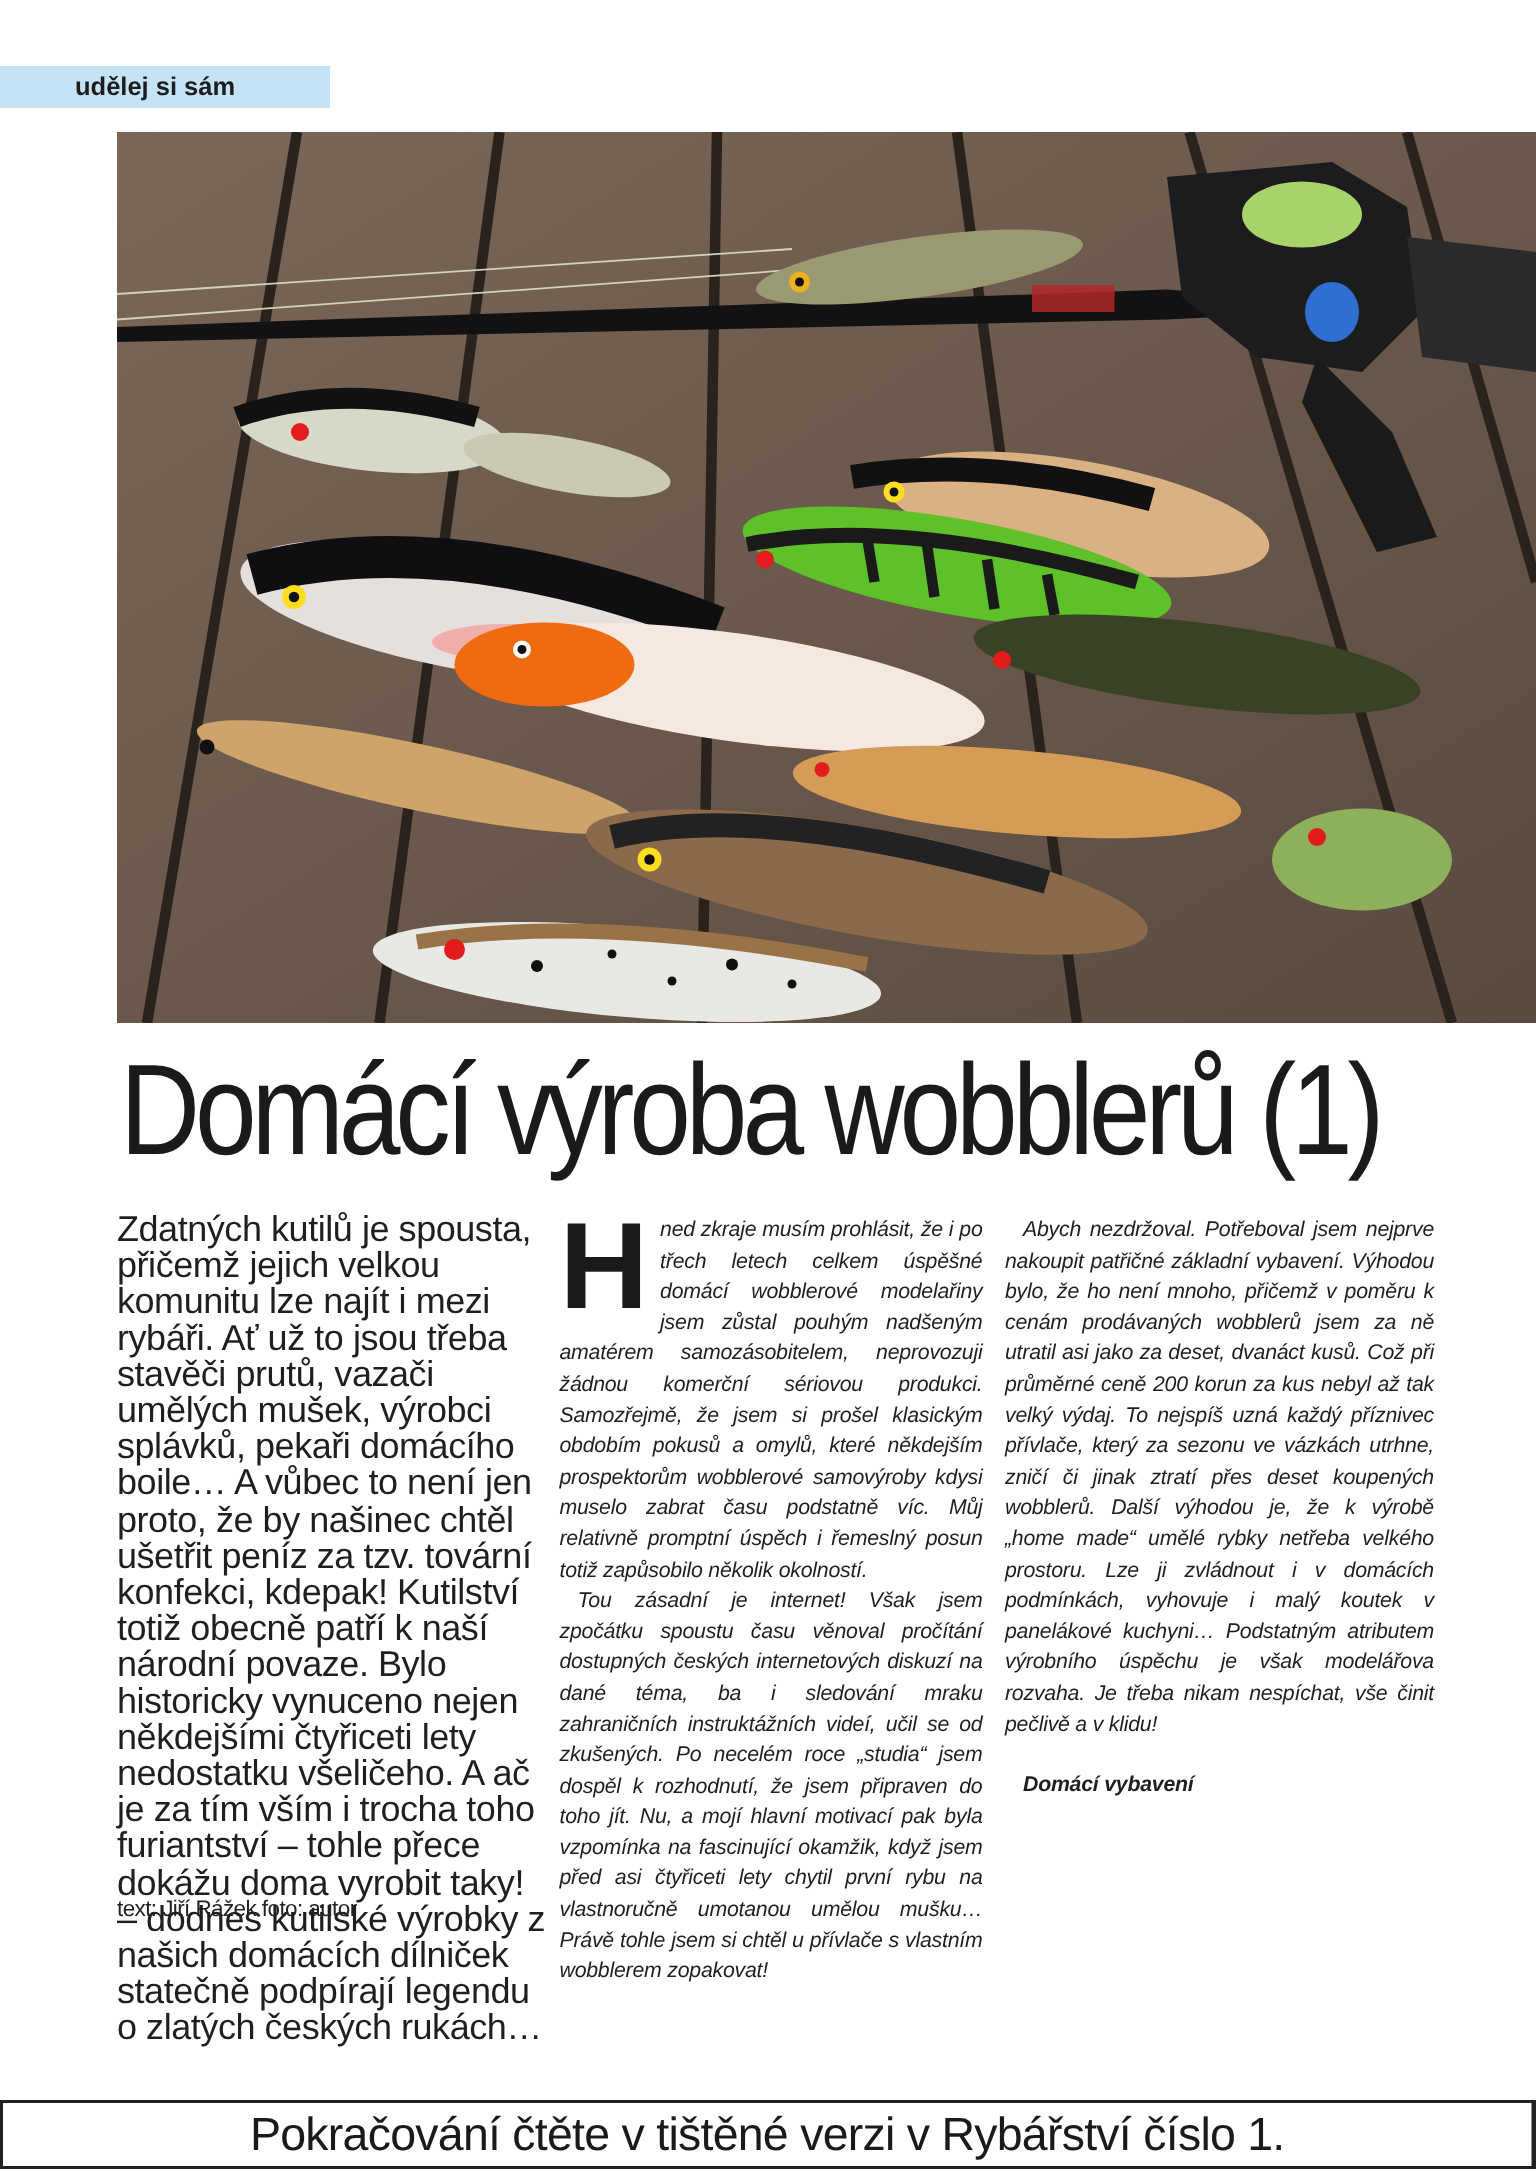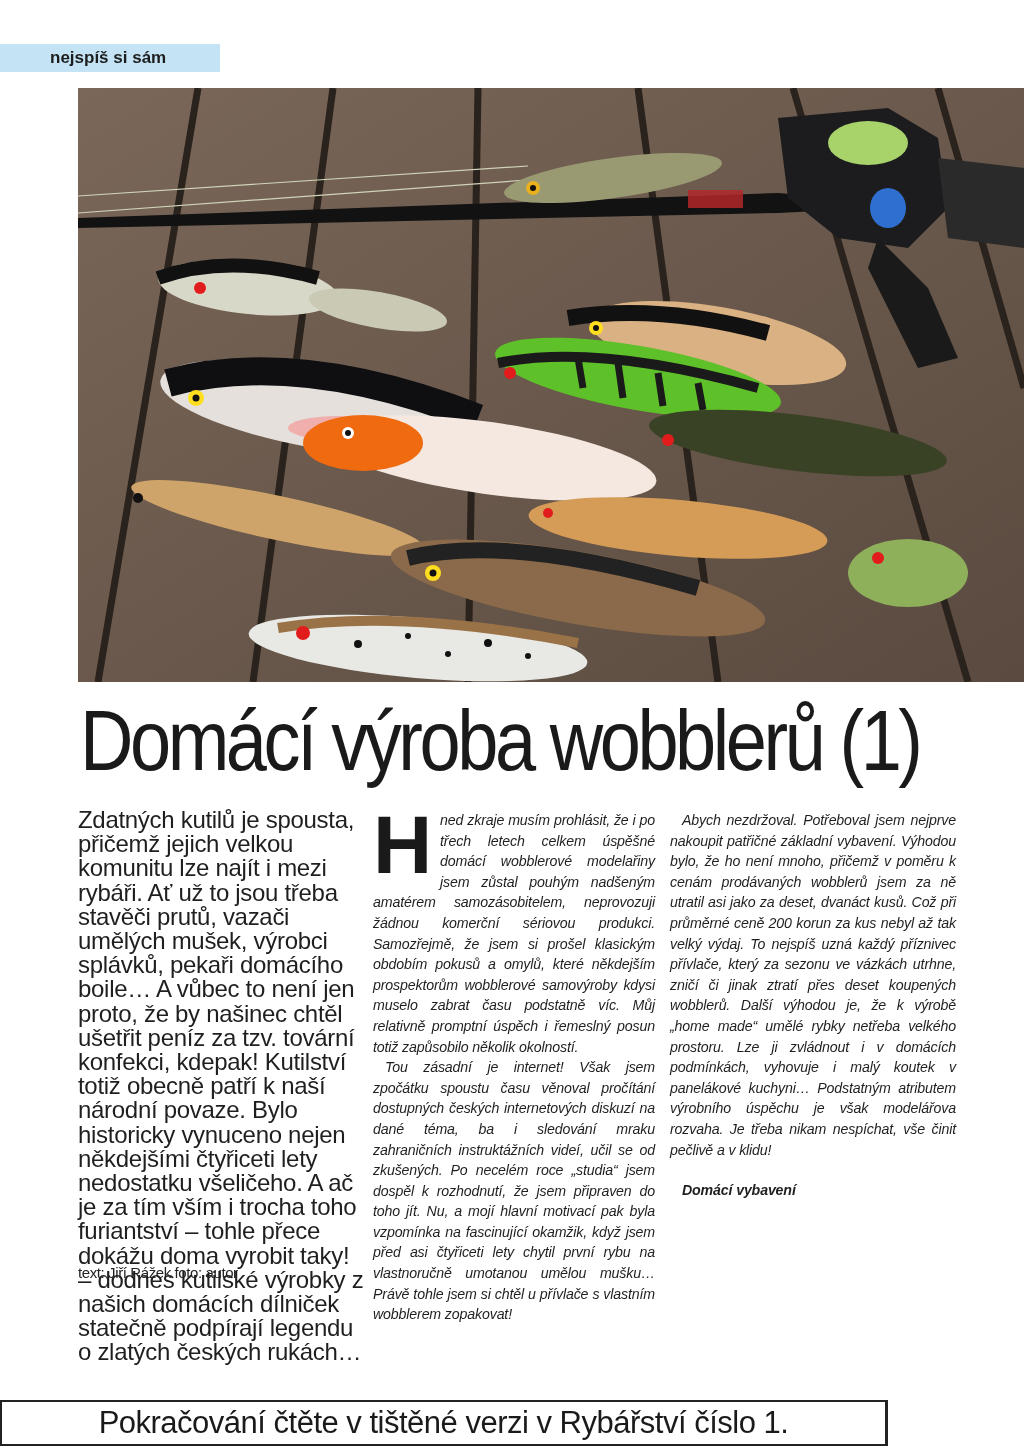--- a/index.html
+++ b/index.html
@@ -47,30 +47,30 @@
     .col p { text-indent: 0; font-style: italic; }
     .col p.indent { text-indent: 12px; }
     .dropcap {
       float: left; font-size: 82px; line-height: 66px; font-weight: bold;
       padding-right: 8px; margin-top: 2px; color: #1a1a1a;
       font-family: "Liberation Sans", sans-serif;
     }
     .subhead { font-weight: bold; margin-top: 20px; padding-left: 12px; }
 
     .continue-box {
-      position: absolute; left: 0; top: 1400px; width: 888px; height: 46px;
+      position: absolute; left: 0; top: 1400px; width: 1024px; height: 46px;
       border: 2px solid #222; border-right-width: 3px;
       display: flex; align-items: center; justify-content: center;
       font-size: 31px; color: #1a1a1a; letter-spacing: -0.5px;
     }
   </style>
 </head>
 <body>
 
-<div class="section-tag">nejspíš si sám</div>
+<div class="section-tag">udělej si sám</div>
 
 <div class="photo">
   <svg viewBox="0 0 946 594" preserveAspectRatio="none">
     <defs>
       <linearGradient id="wood" x1="0" y1="0" x2="1" y2="1">
         <stop offset="0" stop-color="#7a6759"></stop>
         <stop offset="1" stop-color="#5a4a3f"></stop>
       </linearGradient>
     </defs>
     <rect width="946" height="594" fill="url(#wood)"></rect>

